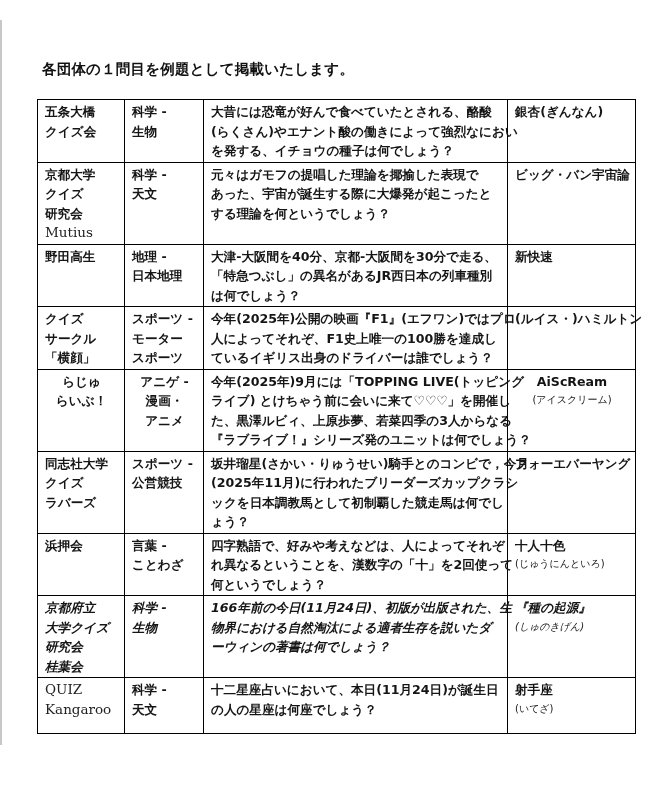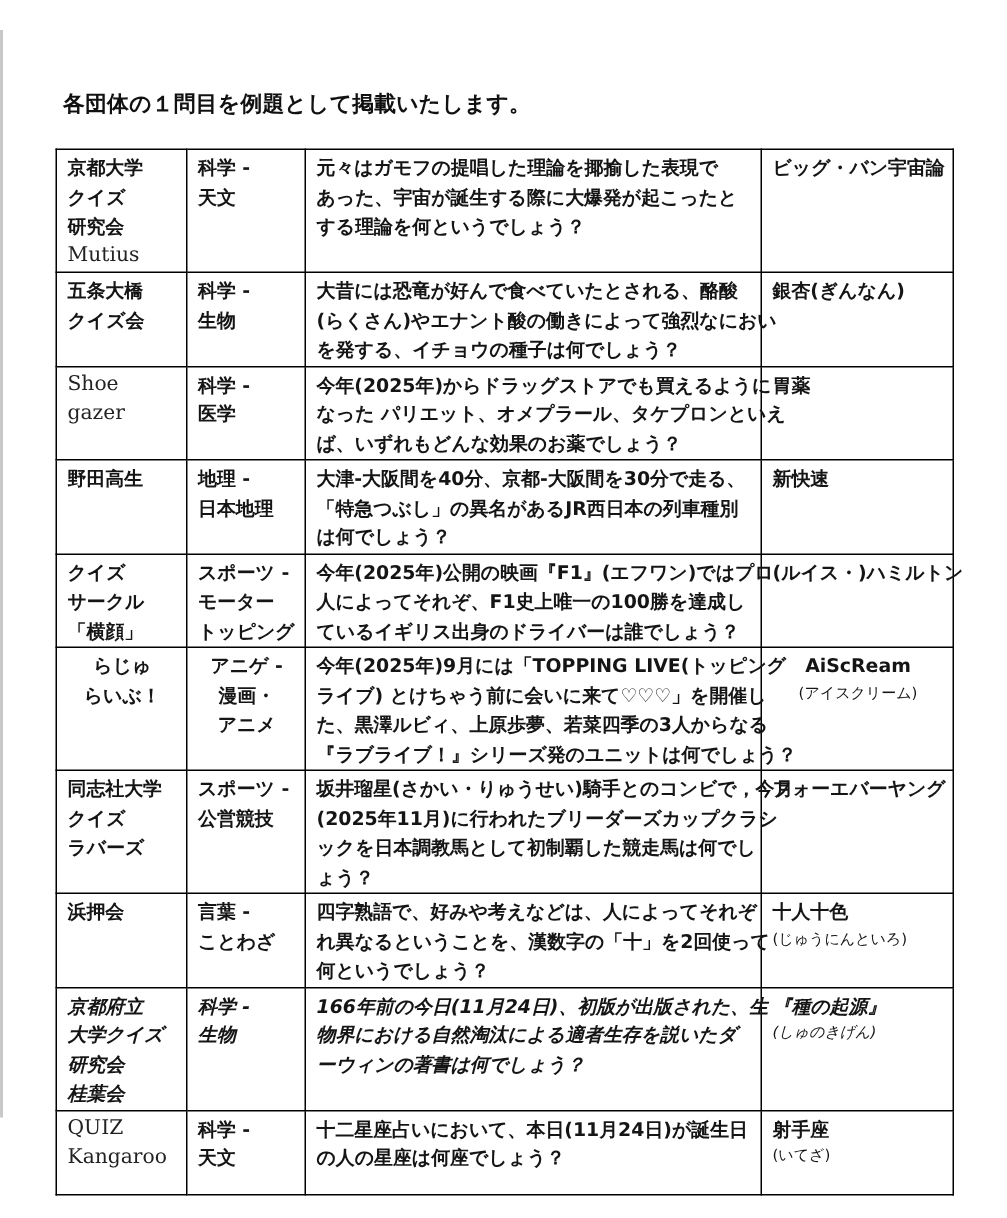--- a/index.html
+++ b/index.html
@@ -24,76 +24,58 @@
 <div class="title">各団体の１問目を例題として掲載いたします。</div>
 
 <table class="quiz">
   <colgroup>
       <col class="c1">
       <col class="c2">
       <col class="c3">
       <col class="c4">
     </colgroup>
   <tbody id="quiz-body">
+      <tr style="height: 57px;">
+        <td>
+          <span class="line">五条大橋</span>
+          <span class="line">クイズ会</span>
+        </td>
+        <td>
+          <span class="line">科学 -</span>
+          <span class="line">生物</span>
+        </td>
+        <td>
+          <span class="line">大昔には恐竜が好んで食べていたとされる、酪酸</span>
+          <span class="line">(らくさん)やエナント酸の働きによって強烈なにおい</span>
+          <span class="line">を発する、イチョウの種子は何でしょう？</span>
+        </td>
+        <td>
+          <span class="line">銀杏(ぎんなん)</span>
+        </td>
+      </tr>
       <tr style="height: 66px;">
         <td>
           <span class="line">京都大学</span>
           <span class="line">クイズ</span>
           <span class="line">研究会</span>
           <span class="line latin">Mutius</span>
         </td>
         <td>
           <span class="line">科学 -</span>
           <span class="line">天文</span>
         </td>
         <td>
           <span class="line">元々はガモフの提唱した理論を揶揄した表現で</span>
           <span class="line">あった、宇宙が誕生する際に大爆発が起こったと</span>
           <span class="line">する理論を何というでしょう？</span>
         </td>
         <td>
           <span class="line">ビッグ・バン宇宙論</span>
         </td>
       </tr>
-      <tr style="height: 57px;">
-        <td>
-          <span class="line">五条大橋</span>
-          <span class="line">クイズ会</span>
-        </td>
-        <td>
-          <span class="line">科学 -</span>
-          <span class="line">生物</span>
-        </td>
-        <td>
-          <span class="line">大昔には恐竜が好んで食べていたとされる、酪酸</span>
-          <span class="line">(らくさん)やエナント酸の働きによって強烈なにおい</span>
-          <span class="line">を発する、イチョウの種子は何でしょう？</span>
-        </td>
-        <td>
-          <span class="line">銀杏(ぎんなん)</span>
-        </td>
-      </tr>
-      <tr style="height: 58px;">
-        <td>
-          <span class="line latin">Shoe</span>
-          <span class="line latin">gazer</span>
-        </td>
-        <td>
-          <span class="line">科学 -</span>
-          <span class="line">医学</span>
-        </td>
-        <td>
-          <span class="line">今年(2025年)からドラッグストアでも買えるように</span>
-          <span class="line">なった パリエット、オメプラール、タケプロンといえ</span>
-          <span class="line">ば、いずれもどんな効果のお薬でしょう？</span>
-        </td>
-        <td>
-          <span class="line">胃薬</span>
-        </td>
-      </tr>
       <tr style="height: 58px;">
         <td>
           <span class="line">野田高生</span>
         </td>
         <td>
           <span class="line">地理 -</span>
           <span class="line">日本地理</span>
         </td>
         <td>
           <span class="line">大津-大阪間を40分、京都-大阪間を30分で走る、</span>
@@ -106,21 +88,21 @@
       </tr>
       <tr style="height: 58px;">
         <td>
           <span class="line">クイズ</span>
           <span class="line">サークル</span>
           <span class="line">「横顔」</span>
         </td>
         <td>
           <span class="line">スポーツ -</span>
           <span class="line">モーター</span>
-          <span class="line">トッピング</span>
+          <span class="line">スポーツ</span>
         </td>
         <td>
           <span class="line">今年(2025年)公開の映画『F1』(エフワン)ではプロ</span>
           <span class="line">人によってそれぞ、F1史上唯一の100勝を達成し</span>
           <span class="line">ているイギリス出身のドライバーは誰でしょう？</span>
         </td>
         <td>
           <span class="line">(ルイス・)ハミルトン</span>
         </td>
       </tr>

